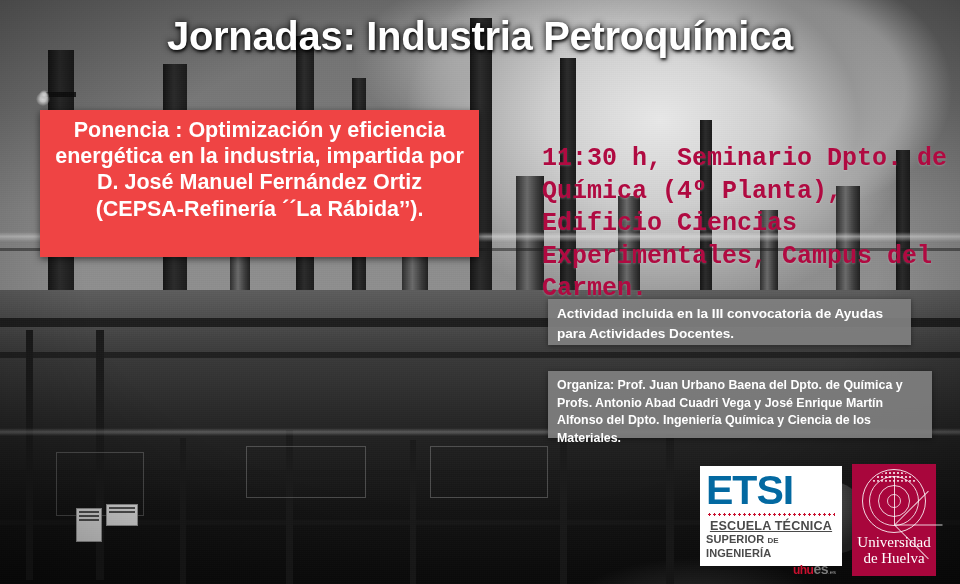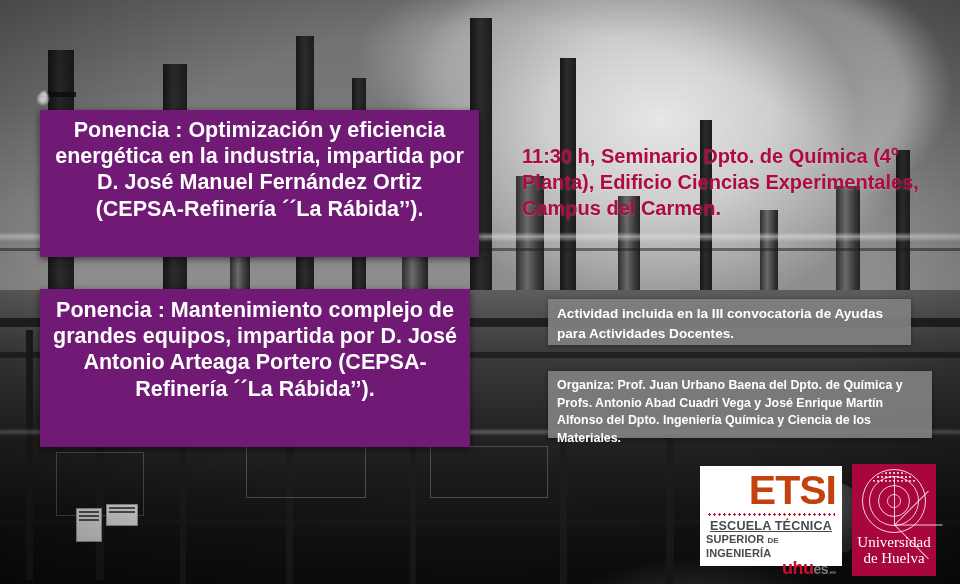--- a/index.html
+++ b/index.html
@@ -56,37 +56,38 @@
     background:radial-gradient(ellipse 720px 430px at 50% 45%,rgba(0,0,0,0) 55%,rgba(0,0,0,.45) 100%);}
 
   
   .title{
     position:absolute;left:0;top:14px;width:960px;text-align:center;
     font-size:40px;font-weight:bold;color:#ffffff;letter-spacing:-.3px;
     text-shadow:0 0 7px rgba(0,0,0,.85),1px 2px 3px rgba(0,0,0,.8);
   }
 
   .redbox{
-    position:absolute;background:#701a75;color:#fff;text-align:center;
+    position:absolute;background:#ef4444;color:#fff;text-align:center;
     font-weight:bold;line-height:1.22;
     box-shadow:0 2px 7px rgba(0,0,0,.55);
   }
   #talk1{left:40px;top:110px;width:439px;height:147px;font-size:21.5px;padding:7px 14px 0 14px;}
   #talk2{left:40px;top:289px;width:430px;height:158px;font-size:21.5px;padding:8px 12px 0 12px;}
 
   .date{
     position:absolute;left:548px;top:82px;width:400px;
     font-size:39px;font-weight:bold;color:#b00a41;letter-spacing:-.2px;
     text-shadow:0 1px 2px rgba(255,255,255,.25);
   }
   .date .small{font-size:25px;font-weight:bold;}
   .venue{
-    position:absolute;left:522px;top:143px;width:418px;
-    font-size:20px;font-weight:bold;color:#b00a41;line-height:1.3;
+    position:absolute;left:542px;top:143px;width:418px;
+    font-size:25px;font-weight:bold;color:#b00a41;line-height:1.3;
     text-shadow:0 1px 2px rgba(255,255,255,.2);
+    font-family:Liberation Mono, monospace;
   }
 
   .graybox{
     position:absolute;background:rgba(128,128,128,.92);color:#fff;font-weight:bold;
     box-shadow:0 1px 5px rgba(0,0,0,.4);
   }
   #noteA{left:548px;top:299px;width:363px;height:46px;font-size:13.6px;line-height:1.5;padding:5px 9px;}
   #noteB{left:548px;top:371px;width:384px;height:67px;font-size:12.4px;line-height:1.42;padding:6px 9px;}
 
   .freeadm{
@@ -96,33 +97,33 @@
   }
 
   
   #logos{position:absolute;left:700px;top:466px;width:232px;height:110px;}
   #etsi{
     position:absolute;left:0;top:0;width:142px;height:100px;background:#ffffff;
     padding:4px 6px 0 6px;
   }
   #etsi .etsi-word{
     font-family:"Liberation Sans","DejaVu Sans",sans-serif;
-    font-weight:bold;font-size:41px;line-height:40px;color:#c2410c;
-    letter-spacing:-1px;text-align:right;
+    font-weight:bold;font-size:41px;line-height:40px;color:#0369a1;
+    letter-spacing:-1px;text-align:left;
   }
   #etsi .dots{
     height:3px;margin:3px 1px 3px 1px;
     background-image:radial-gradient(circle,#c8102e 45%,rgba(0,0,0,0) 46%);
     background-size:5px 3px;background-repeat:repeat-x;
   }
   #etsi .l1{font-size:12.6px;font-weight:bold;color:#4a4a4a;text-align:center;letter-spacing:.2px;line-height:14px;text-decoration:underline;}
   #etsi .l2{font-size:11px;font-weight:bold;color:#4a4a4a;text-align:left;letter-spacing:.1px;line-height:13px;}
   #etsi .l2 em{font-size:8px;font-style:normal;}
   #etsi .uhu{text-align:right;margin-top:2px;line-height:13px;}
-  #etsi .uhu b{font-size:18px;color:#c8102e;letter-spacing:-.5px;}
+  #etsi .uhu b{font-size:12px;color:#c8102e;letter-spacing:-.5px;}
   #etsi .uhu s{text-decoration:none;font-size:14px;font-weight:bold;color:#7c7c7c;letter-spacing:-.5px;}
   #etsi .uhu u{text-decoration:none;font-size:6px;color:#9a9a9a;}
 
   #uhu-seal{
     position:absolute;left:152px;top:-2px;width:84px;height:112px;background:#a8063c;
     color:#fff;text-align:center;
   }
   #uhu-seal .emblem{position:relative;width:64px;height:64px;margin:5px auto 1px auto;}
   #uhu-seal .emblem .ring{position:absolute;inset:0;border:1.5px solid rgba(255,255,255,.85);border-radius:50%;}
   #uhu-seal .emblem .ring2{position:absolute;inset:7px;border:1px solid rgba(255,255,255,.8);border-radius:50%;}
@@ -199,28 +200,26 @@
       </div>
 
     <div class="dome" style="left:780px;top:480px;width:90px;height:74px;"></div>
     <div class="lamp" style="left:818px;top:500px;width:18px;height:18px;"></div>
 
     <div class="haze2"></div>
     <div class="grain"></div>
     <div class="vignette"></div>
   </div>
 
+  <div class="title">Jornadas: Industria Petroquímica</div>
 
   <div class="redbox" id="talk1">
     <span>Ponencia : Optimización y eficiencia energética en la industria, impartida por D. José Manuel Fernández Ortiz (CEPSA-Refinería ´´La Rábida’’).</span>
   </div>
 
-  <div class="redbox" id="talk2">
-    <span>Ponencia : Mantenimiento complejo de grandes equipos, impartida por D. José Antonio Arteaga Portero (CEPSA-Refinería ´´La Rábida’’).</span>
-  </div>
 
 
   <div class="venue">11:30  h,  Seminario Dpto. de Química (4º Planta), Edificio Ciencias Experimentales, Campus del Carmen.</div>
 
   <div class="graybox" id="noteA">Actividad incluida en la III convocatoria de Ayudas para Actividades Docentes.</div>
 
   <div class="graybox" id="noteB">Organiza: Prof. Juan Urbano Baena del Dpto. de Química y Profs. Antonio Abad Cuadri Vega y José Enrique Martín Alfonso del Dpto. Ingeniería Química y Ciencia de los Materiales.</div>
 
 
   <div id="logos">

